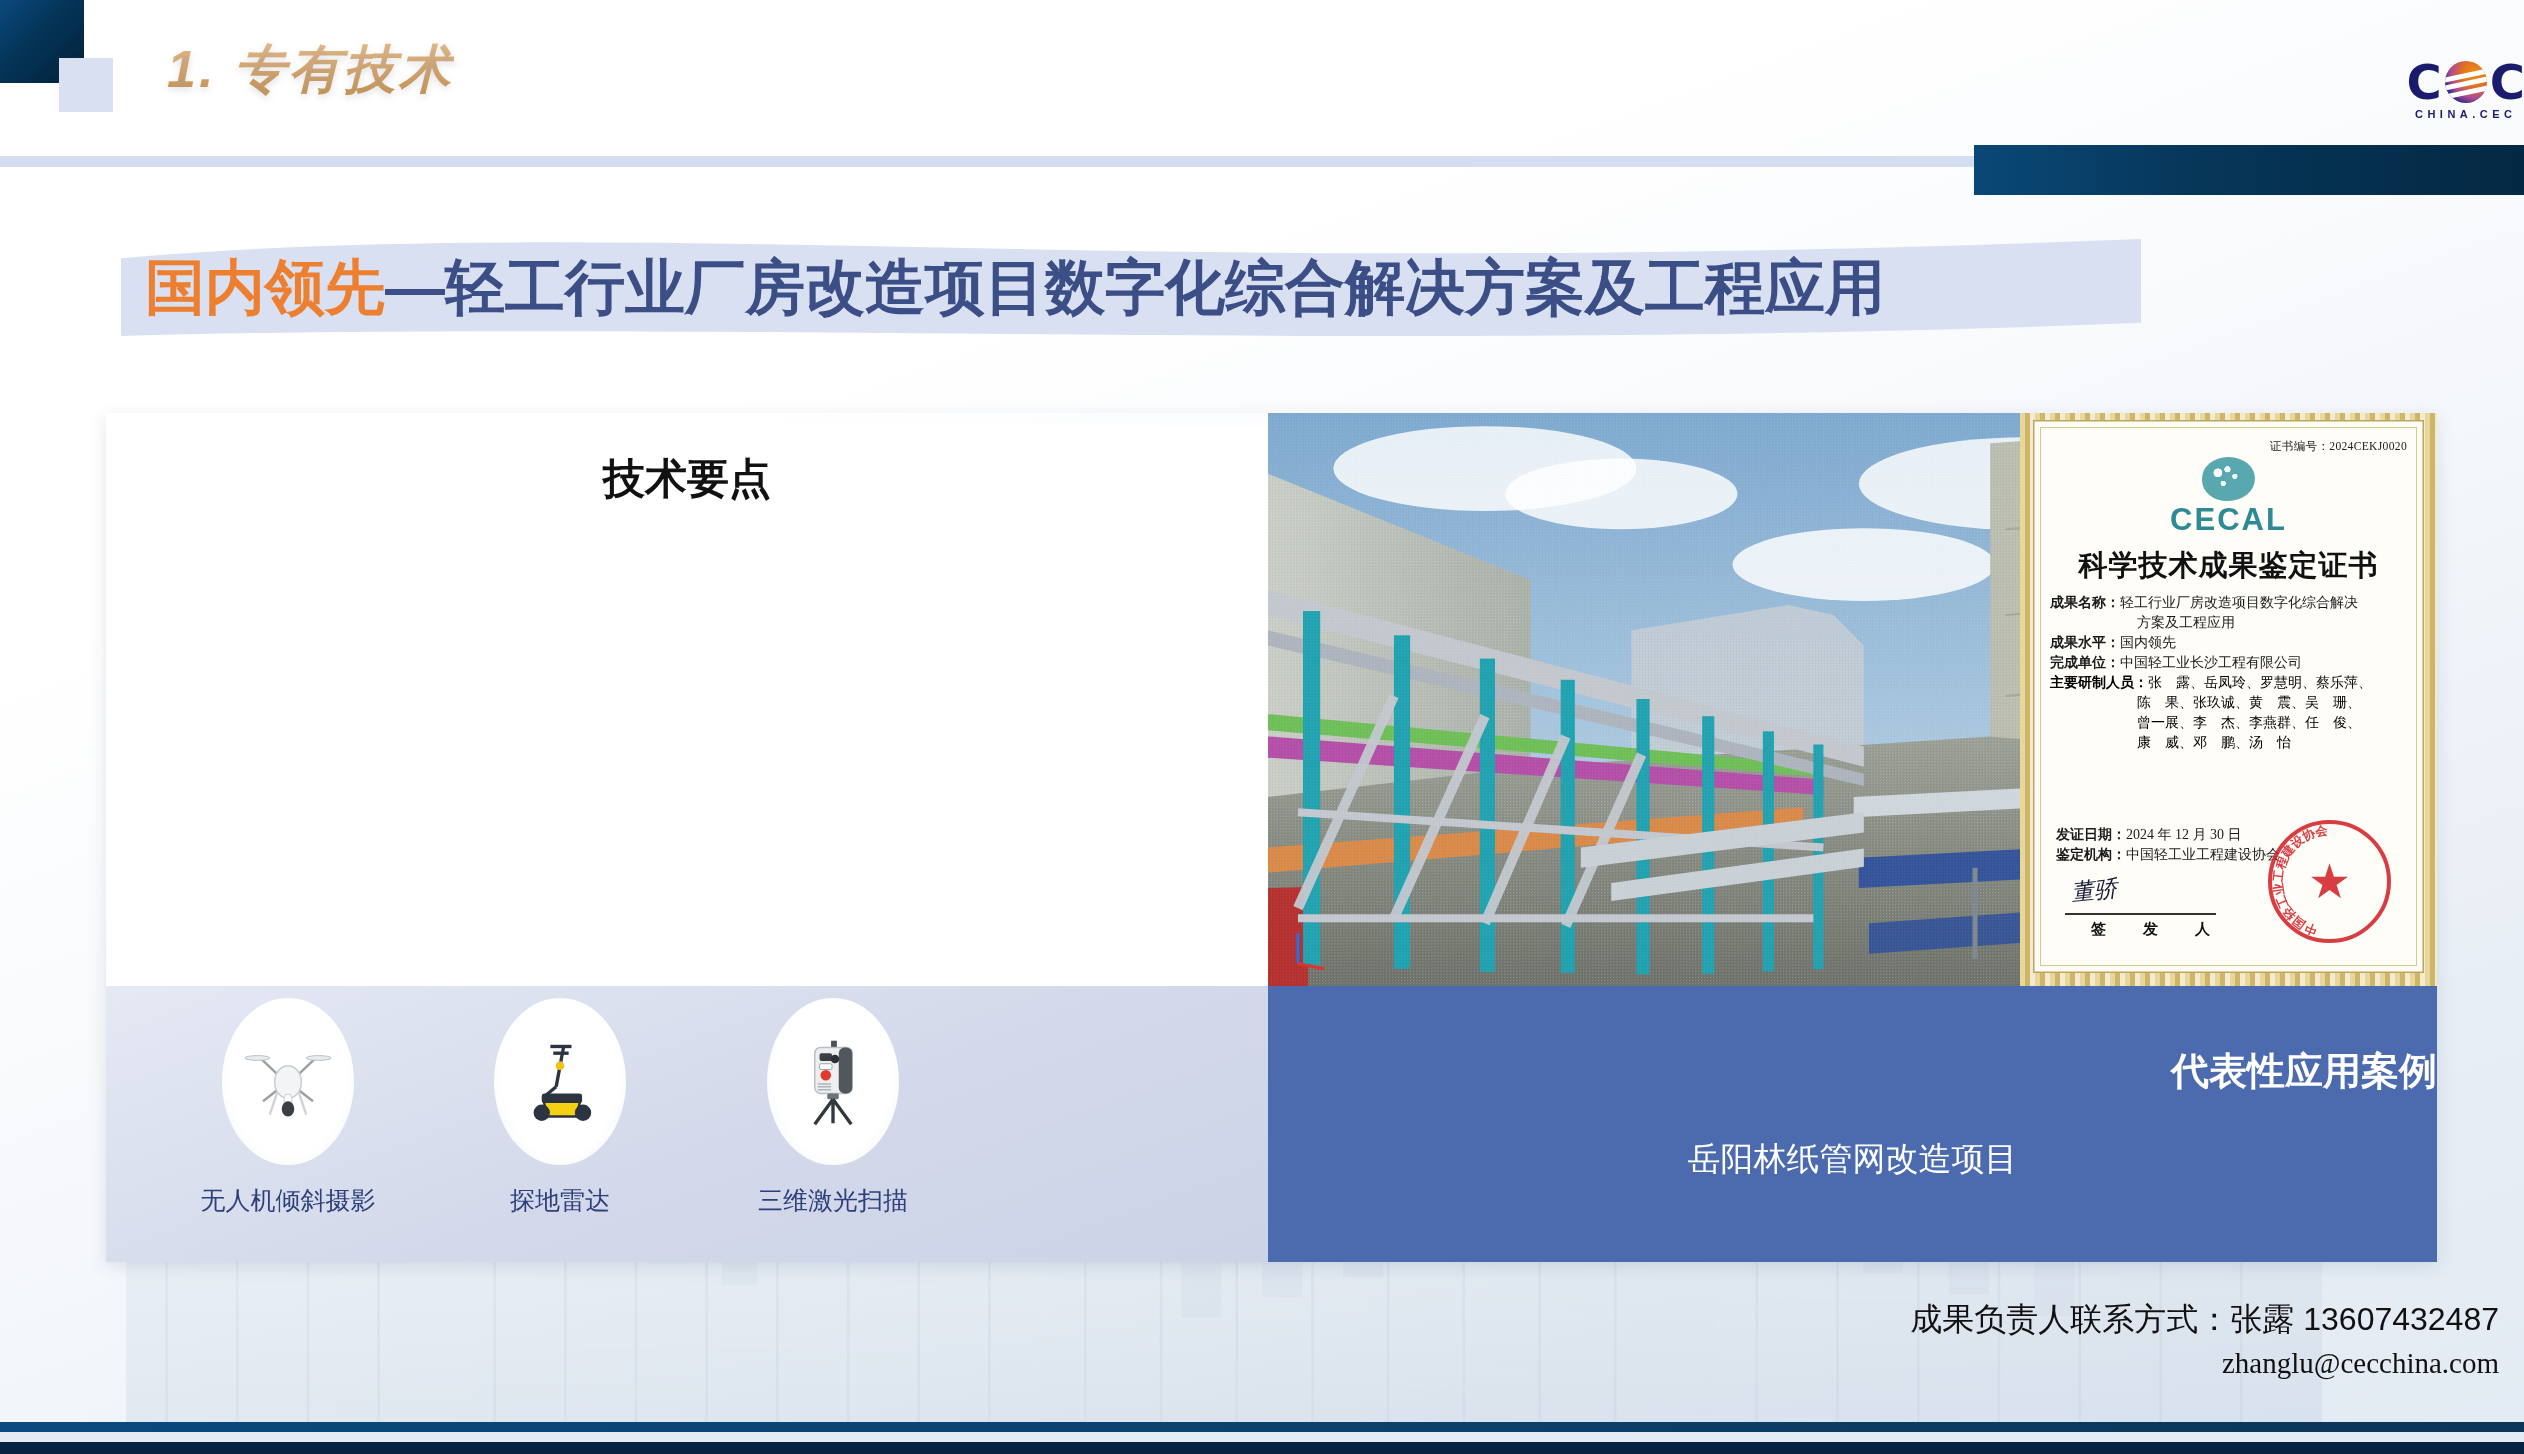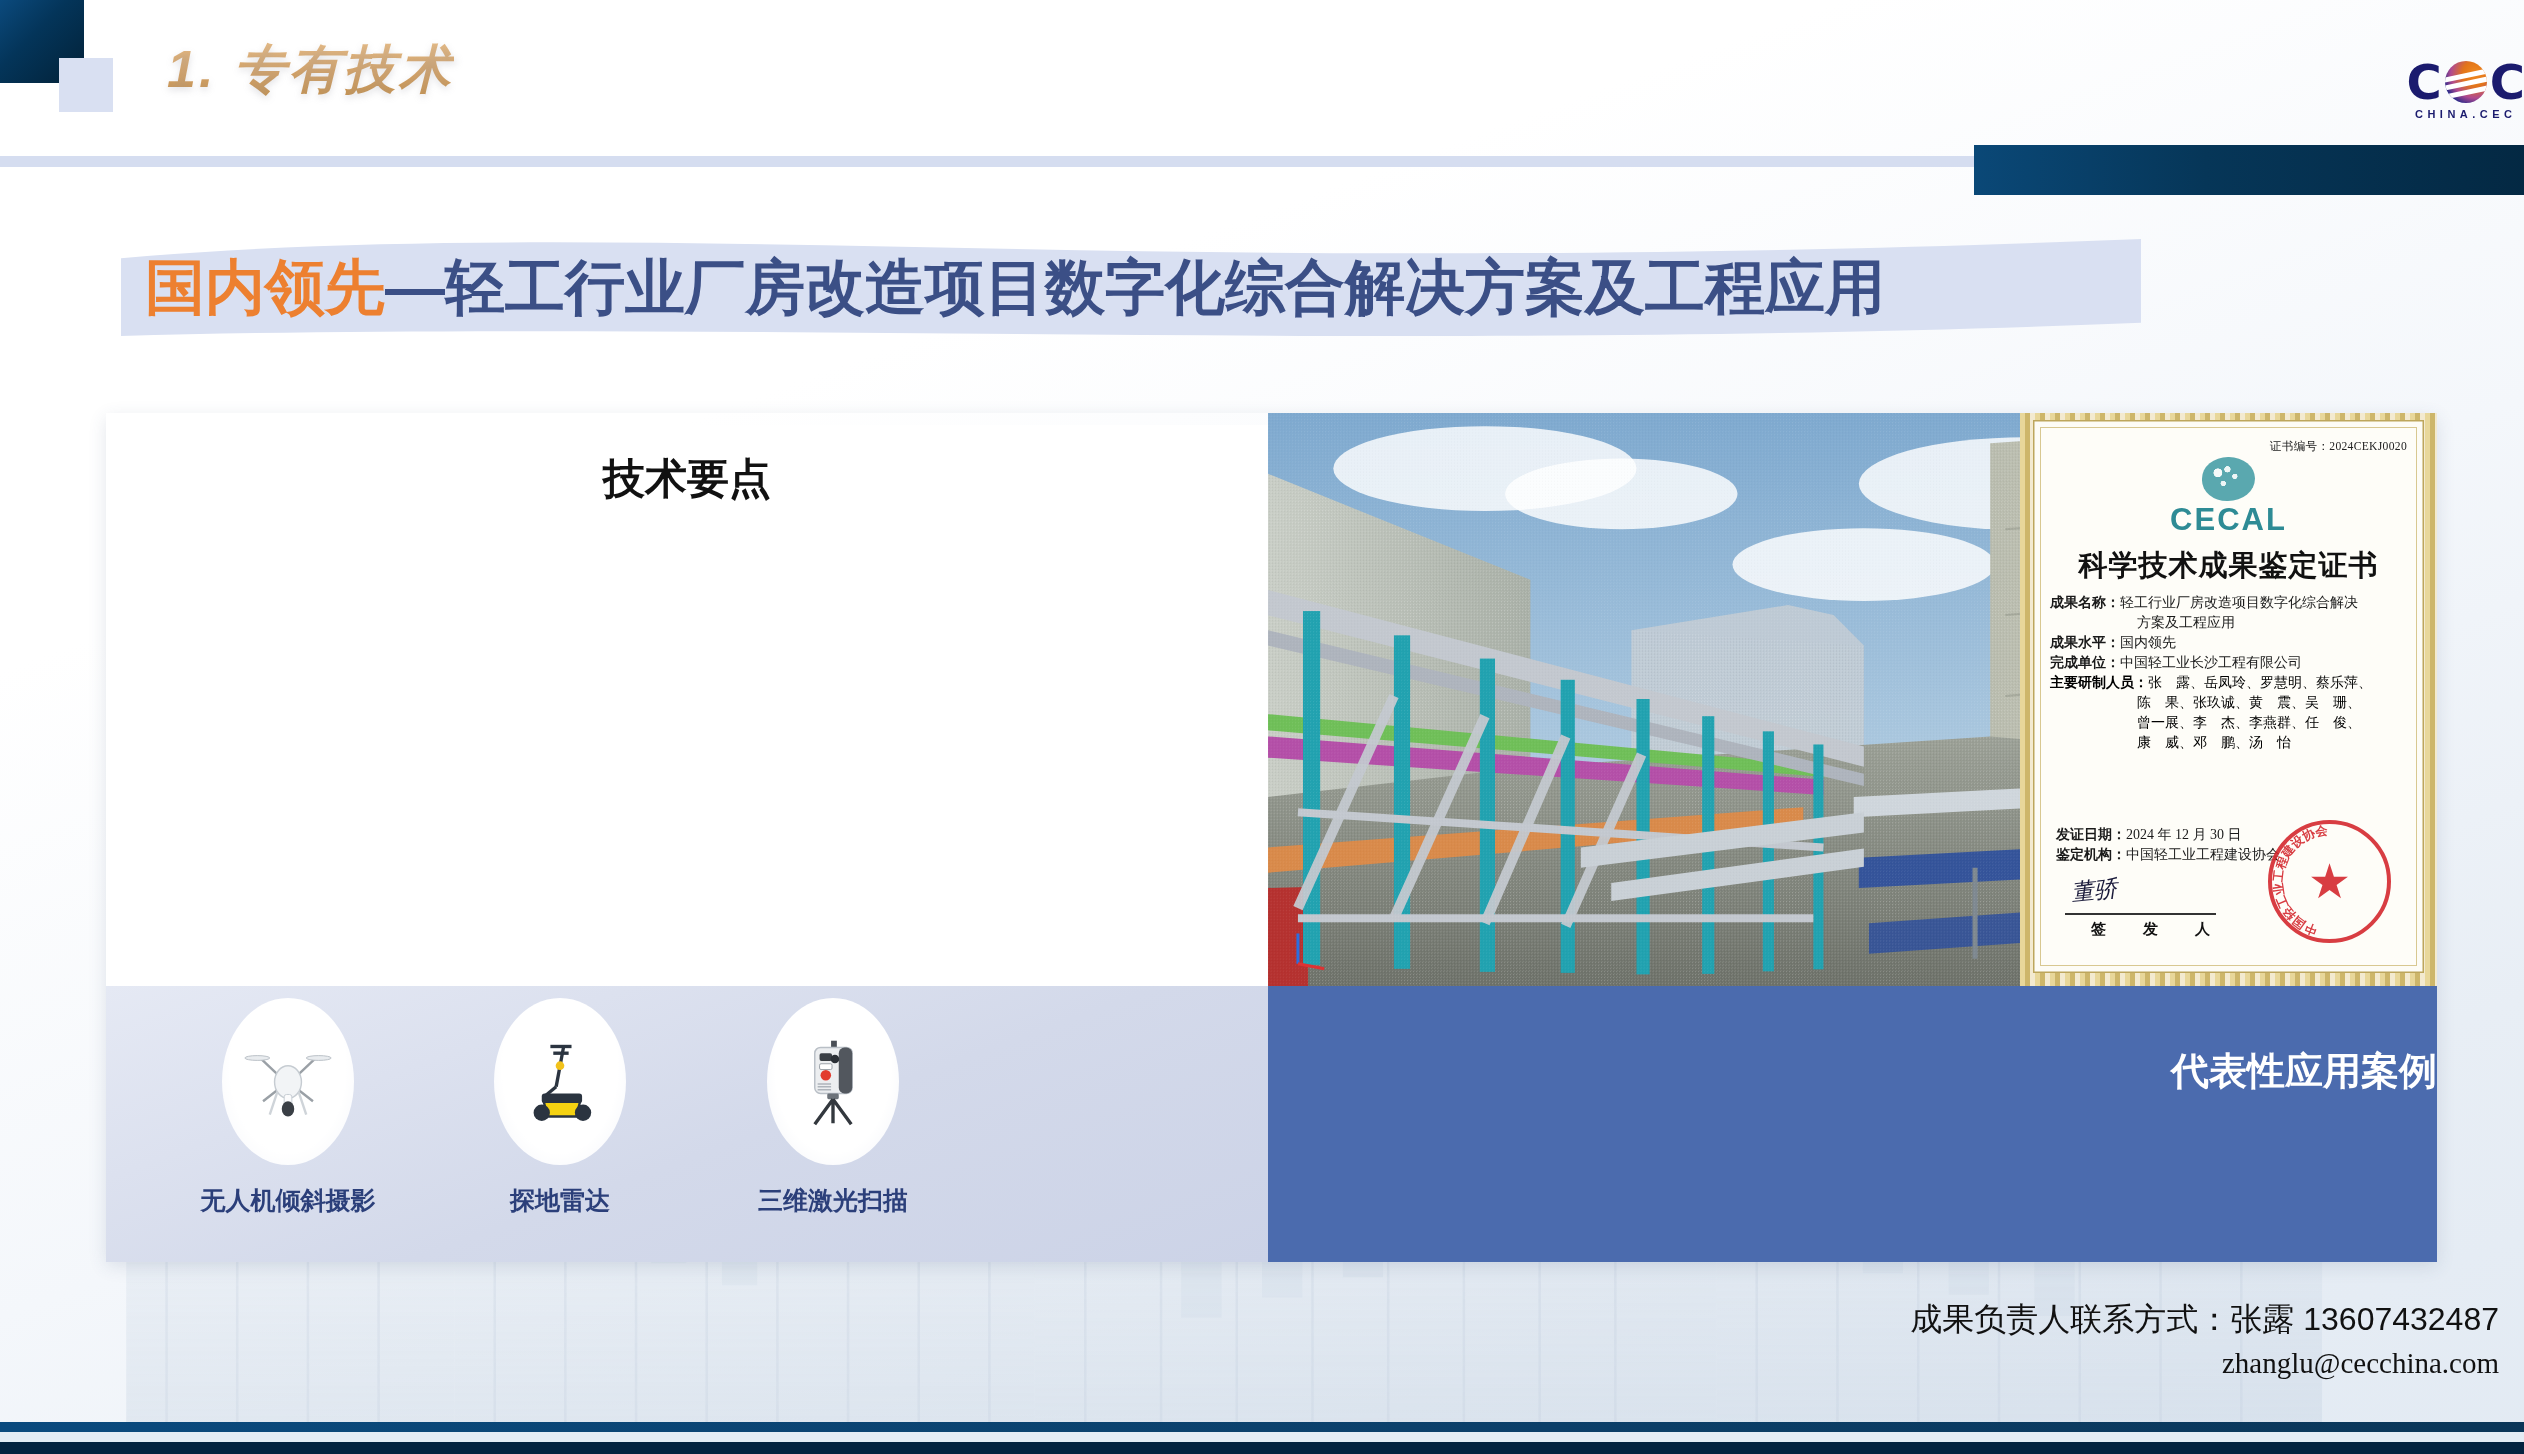--- a/index.html
+++ b/index.html
@@ -128,21 +128,21 @@
   .icon-cell {
     position:absolute; top:12px; width:212px; height:263px;
     display:flex; flex-direction:column; align-items:center;
   }
   .icon-oval {
     width:132px; height:167px; border-radius:50%;
     background:radial-gradient(ellipse at 50% 42%, #ffffff 0%, #ffffff 62%, rgba(255,255,255,.86) 78%, rgba(255,255,255,0) 100%);
     display:flex; align-items:center; justify-content:center; position:relative;
   }
   .icon-label {
-    margin-top:19px; font-size:25px; font-weight:700; color:#2B3F7A; white-space:nowrap;
+    margin-top:19px; font-size:25px; font-weight:400; color:#2B3F7A; white-space:nowrap;
   }
 
   
   .case-head {
     position:absolute; left:0; right:0; top:60px; text-align:right;
     font-size:38px; font-weight:700; color:#fff;
   }
   .case-sub {
     position:absolute; left:0; right:0; top:151px; text-align:center;
     font-size:33px; color:#fff;
@@ -537,20 +537,21 @@
               </svg>
             </div>
             <div class="icon-label">三维激光扫描</div>
           </div>
 
         </div>
       </div>
 
       <div class="card-bot-blue">
         <div class="case-head">代表性应用案例</div>
+        <div class="case-sub">岳阳林纸管网改造项目</div>
       </div>
     </div>
 
   </div>
 
   <div class="contact">
     <div class="line1">成果负责人联系方式：张露 13607432487</div>
     <div class="line2">zhanglu@cecchina.com</div>
   </div>
 

